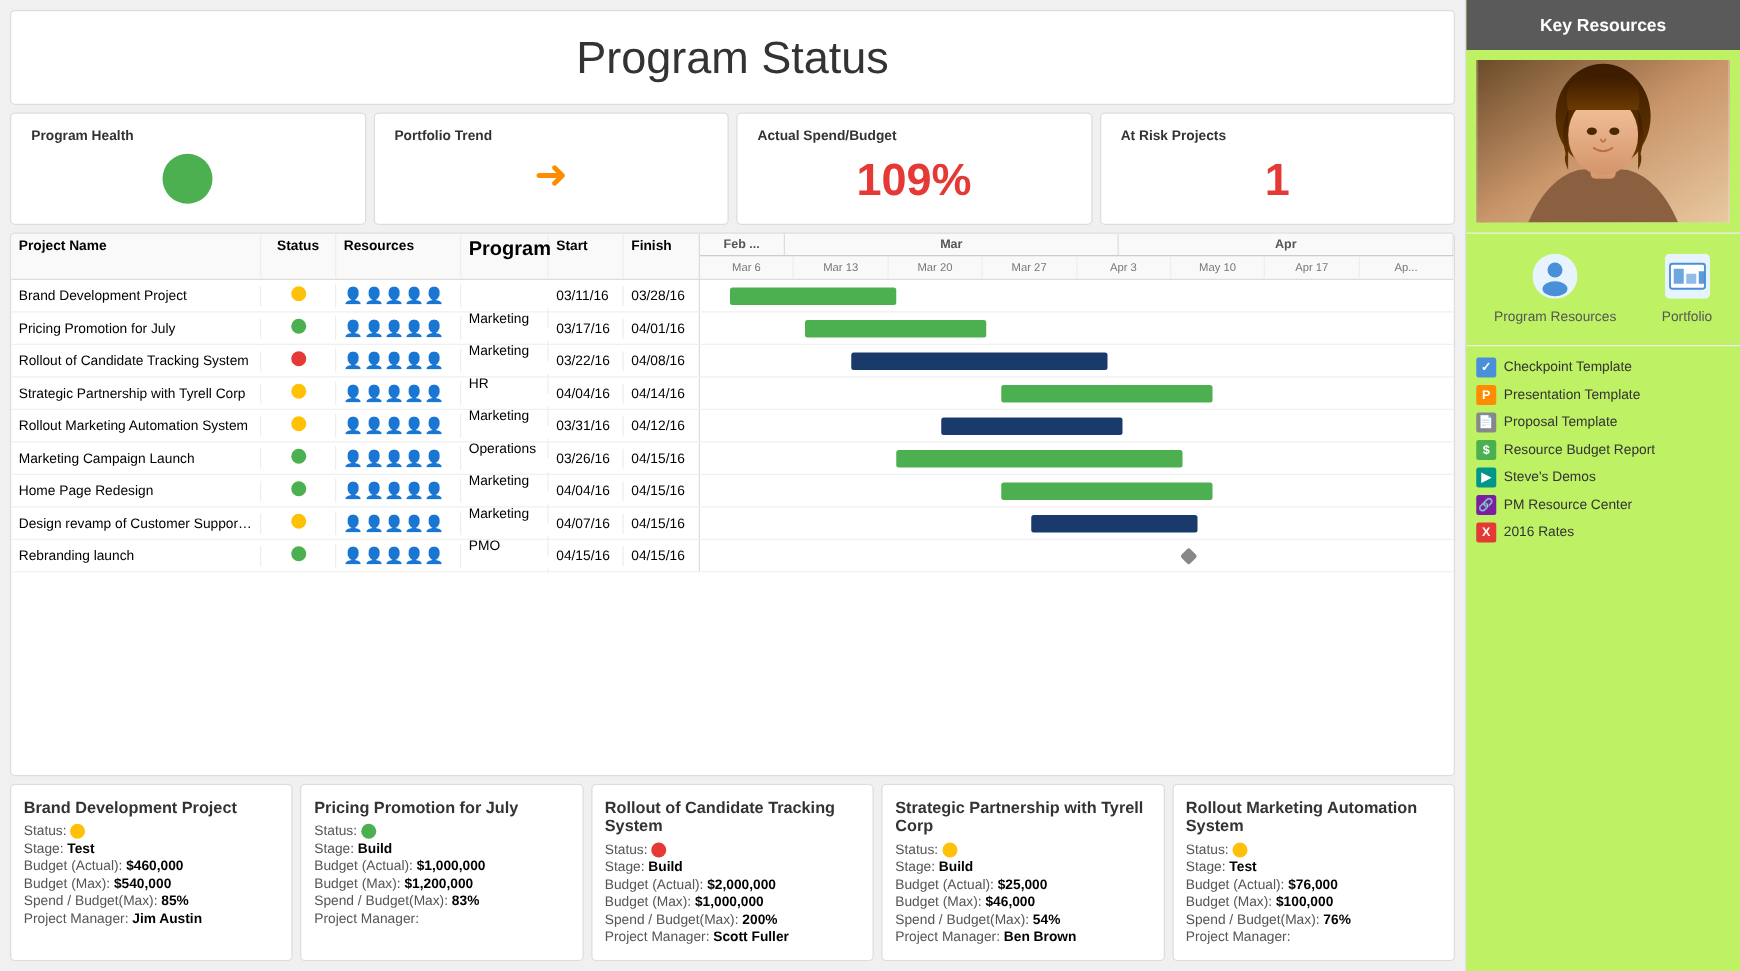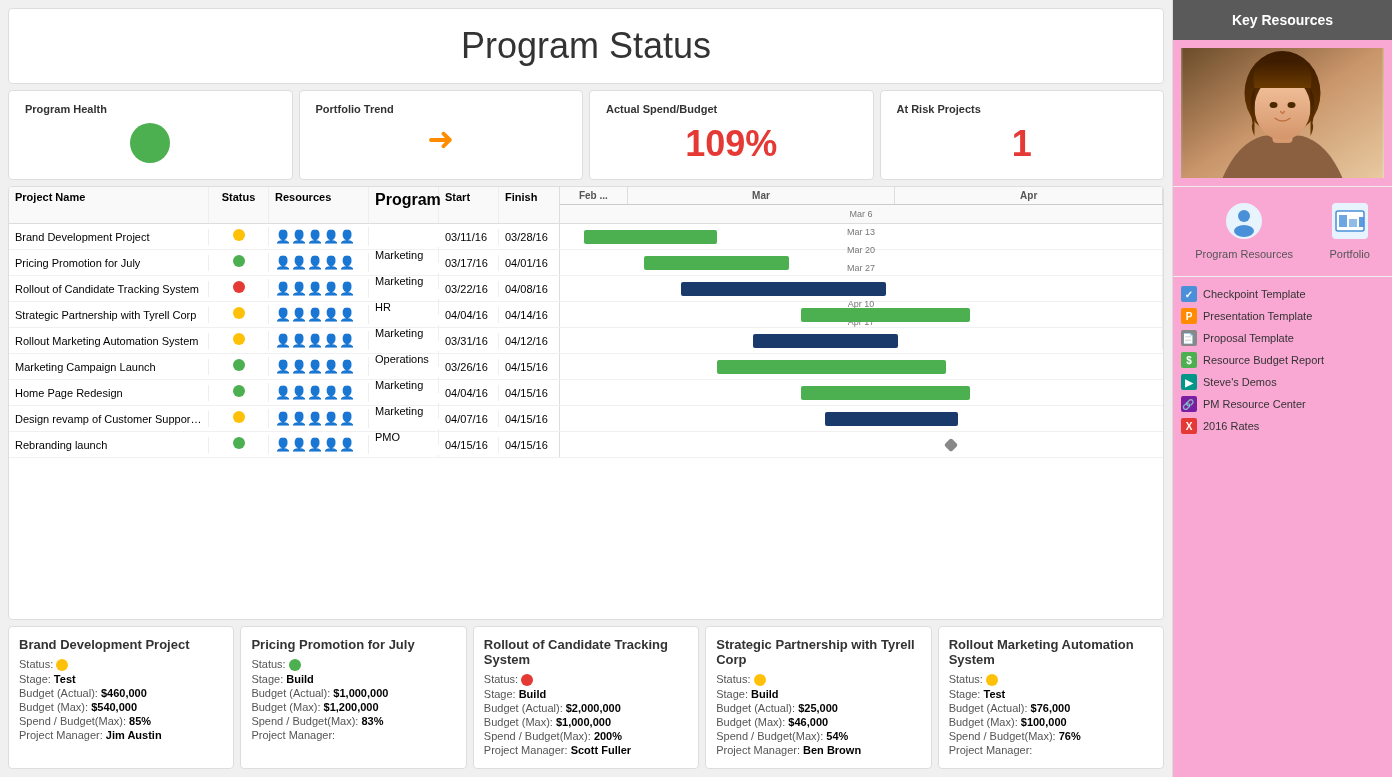--- a/index.html
+++ b/index.html
@@ -30,21 +30,21 @@
     .tg-header-right { flex: 1; position: relative; }
     .col-project { width: 200px; padding: 4px 6px; font-size: 11px; font-weight: bold; border-right: 1px solid #eee; }
     .col-status { width: 60px; padding: 4px 6px; font-size: 11px; font-weight: bold; border-right: 1px solid #eee; text-align: center; }
     .col-resources { width: 100px; padding: 4px 6px; font-size: 11px; font-weight: bold; border-right: 1px solid #eee; }
     .col-program { width: 70px; padding: 4px 6px; font-size: 16px; font-weight: bold; border-right: 1px solid #eee; }
     .col-start { width: 60px; padding: 4px 6px; font-size: 11px; font-weight: bold; border-right: 1px solid #eee; }
     .col-finish { width: 60px; padding: 4px 6px; font-size: 11px; font-weight: bold; }
 
     .gantt-header-months { display: flex; border-bottom: 1px solid #ccc; height: 18px; }
     .gantt-month { font-size: 10px; font-weight: bold; text-align: center; border-right: 1px solid #ddd; color: #555; flex: 1; line-height: 18px; }
-    .gantt-header-weeks { display: flex; height: 18px; flex-direction: column; }
+    .gantt-header-weeks { display: flex; height: 18px; }
     .gantt-week { font-size: 9px; text-align: center; border-right: 1px solid #eee; color: #777; flex: 1; line-height: 18px; }
 
     .tg-body { overflow: hidden; }
     .tg-row { display: flex; border-bottom: 1px solid #f0f0f0; align-items: center; height: 26px; }
     .tg-left { display: flex; min-width: 460px; border-right: 1px solid #ddd; height: 100%; align-items: center; }
     .tg-right { flex: 1; height: 100%; position: relative; overflow: hidden; }
     .cell-project { width: 200px; padding: 2px 6px; font-size: 11px; white-space: nowrap; overflow: hidden; text-overflow: ellipsis; border-right: 1px solid #eee; }
     .cell-status { width: 60px; padding: 2px 6px; text-align: center; border-right: 1px solid #eee; }
     .cell-resources { width: 100px; padding: 2px 6px; font-size: 11px; border-right: 1px solid #eee; color: #4a90d9; }
     .cell-program { width: 70px; padding: 2px 6px; font-size: 11px; border-right: 1px solid #eee; margin-top: 36px; }
@@ -64,21 +64,21 @@
 
     
     #bottom-cards { display: flex; gap: 6px; overflow: hidden; }
     .project-card { background: white; border: 1px solid #ddd; border-radius: 4px; padding: 10px; flex: 1; font-size: 11px; }
     .card-title { font-size: 13px; font-weight: bold; color: #333; margin-bottom: 6px; }
     .card-row { margin-bottom: 2px; }
     .card-label { color: #555; }
     .card-value { font-weight: bold; }
 
     
-    #sidebar { width: 220px; background: #f9a8d4; border-left: 1px solid #ddd; display: flex; flex-direction: column; overflow: hidden; }
+    #sidebar { width: 220px; background: #bef264; border-left: 1px solid #ddd; display: flex; flex-direction: column; overflow: hidden; }
     .sidebar-header { background: #5a5a5a; color: white; text-align: center; padding: 12px 8px; font-size: 14px; font-weight: bold; }
     .sidebar-section { padding: 8px; border-bottom: 1px solid #eee; }
     .sidebar-photo { width: 100%; height: 130px; background: linear-gradient(135deg, #8b7355 0%, #c9a882 50%, #e8d5b7 100%); display: flex; align-items: center; justify-content: center; overflow: hidden; position: relative; }
     .sidebar-owner-label { text-align: center; font-size: 12px; color: #555; padding: 4px; }
 
     .sidebar-icon-item { display: flex; flex-direction: column; align-items: center; padding: 8px; }
     .sidebar-icon { font-size: 28px; }
     .sidebar-icon-label { font-size: 11px; color: #555; text-align: center; margin-top: 2px; }
 
     .sidebar-icons-row { display: flex; justify-content: space-around; padding: 8px 4px; border-bottom: 1px solid #eee; }
@@ -145,21 +145,21 @@
           <div class="gantt-month" style="flex:0.7">Feb ...</div>
           <div class="gantt-month" style="flex:2.8">Mar</div>
           <div class="gantt-month" style="flex:2.8">Apr</div>
         </div>
         <div class="gantt-header-weeks">
           <div class="gantt-week">Mar 6</div>
           <div class="gantt-week">Mar 13</div>
           <div class="gantt-week">Mar 20</div>
           <div class="gantt-week">Mar 27</div>
           <div class="gantt-week">Apr 3</div>
-          <div class="gantt-week">Apr 10</div>
+          <div class="gantt-week">May 10</div>
           <div class="gantt-week">Apr 17</div>
           <div class="gantt-week">Ap...</div>
         </div>
       </div>
     </div>
 
     <div class="tg-body" id="tg-body">
 
     <div class="tg-row">
       <div class="tg-left">

